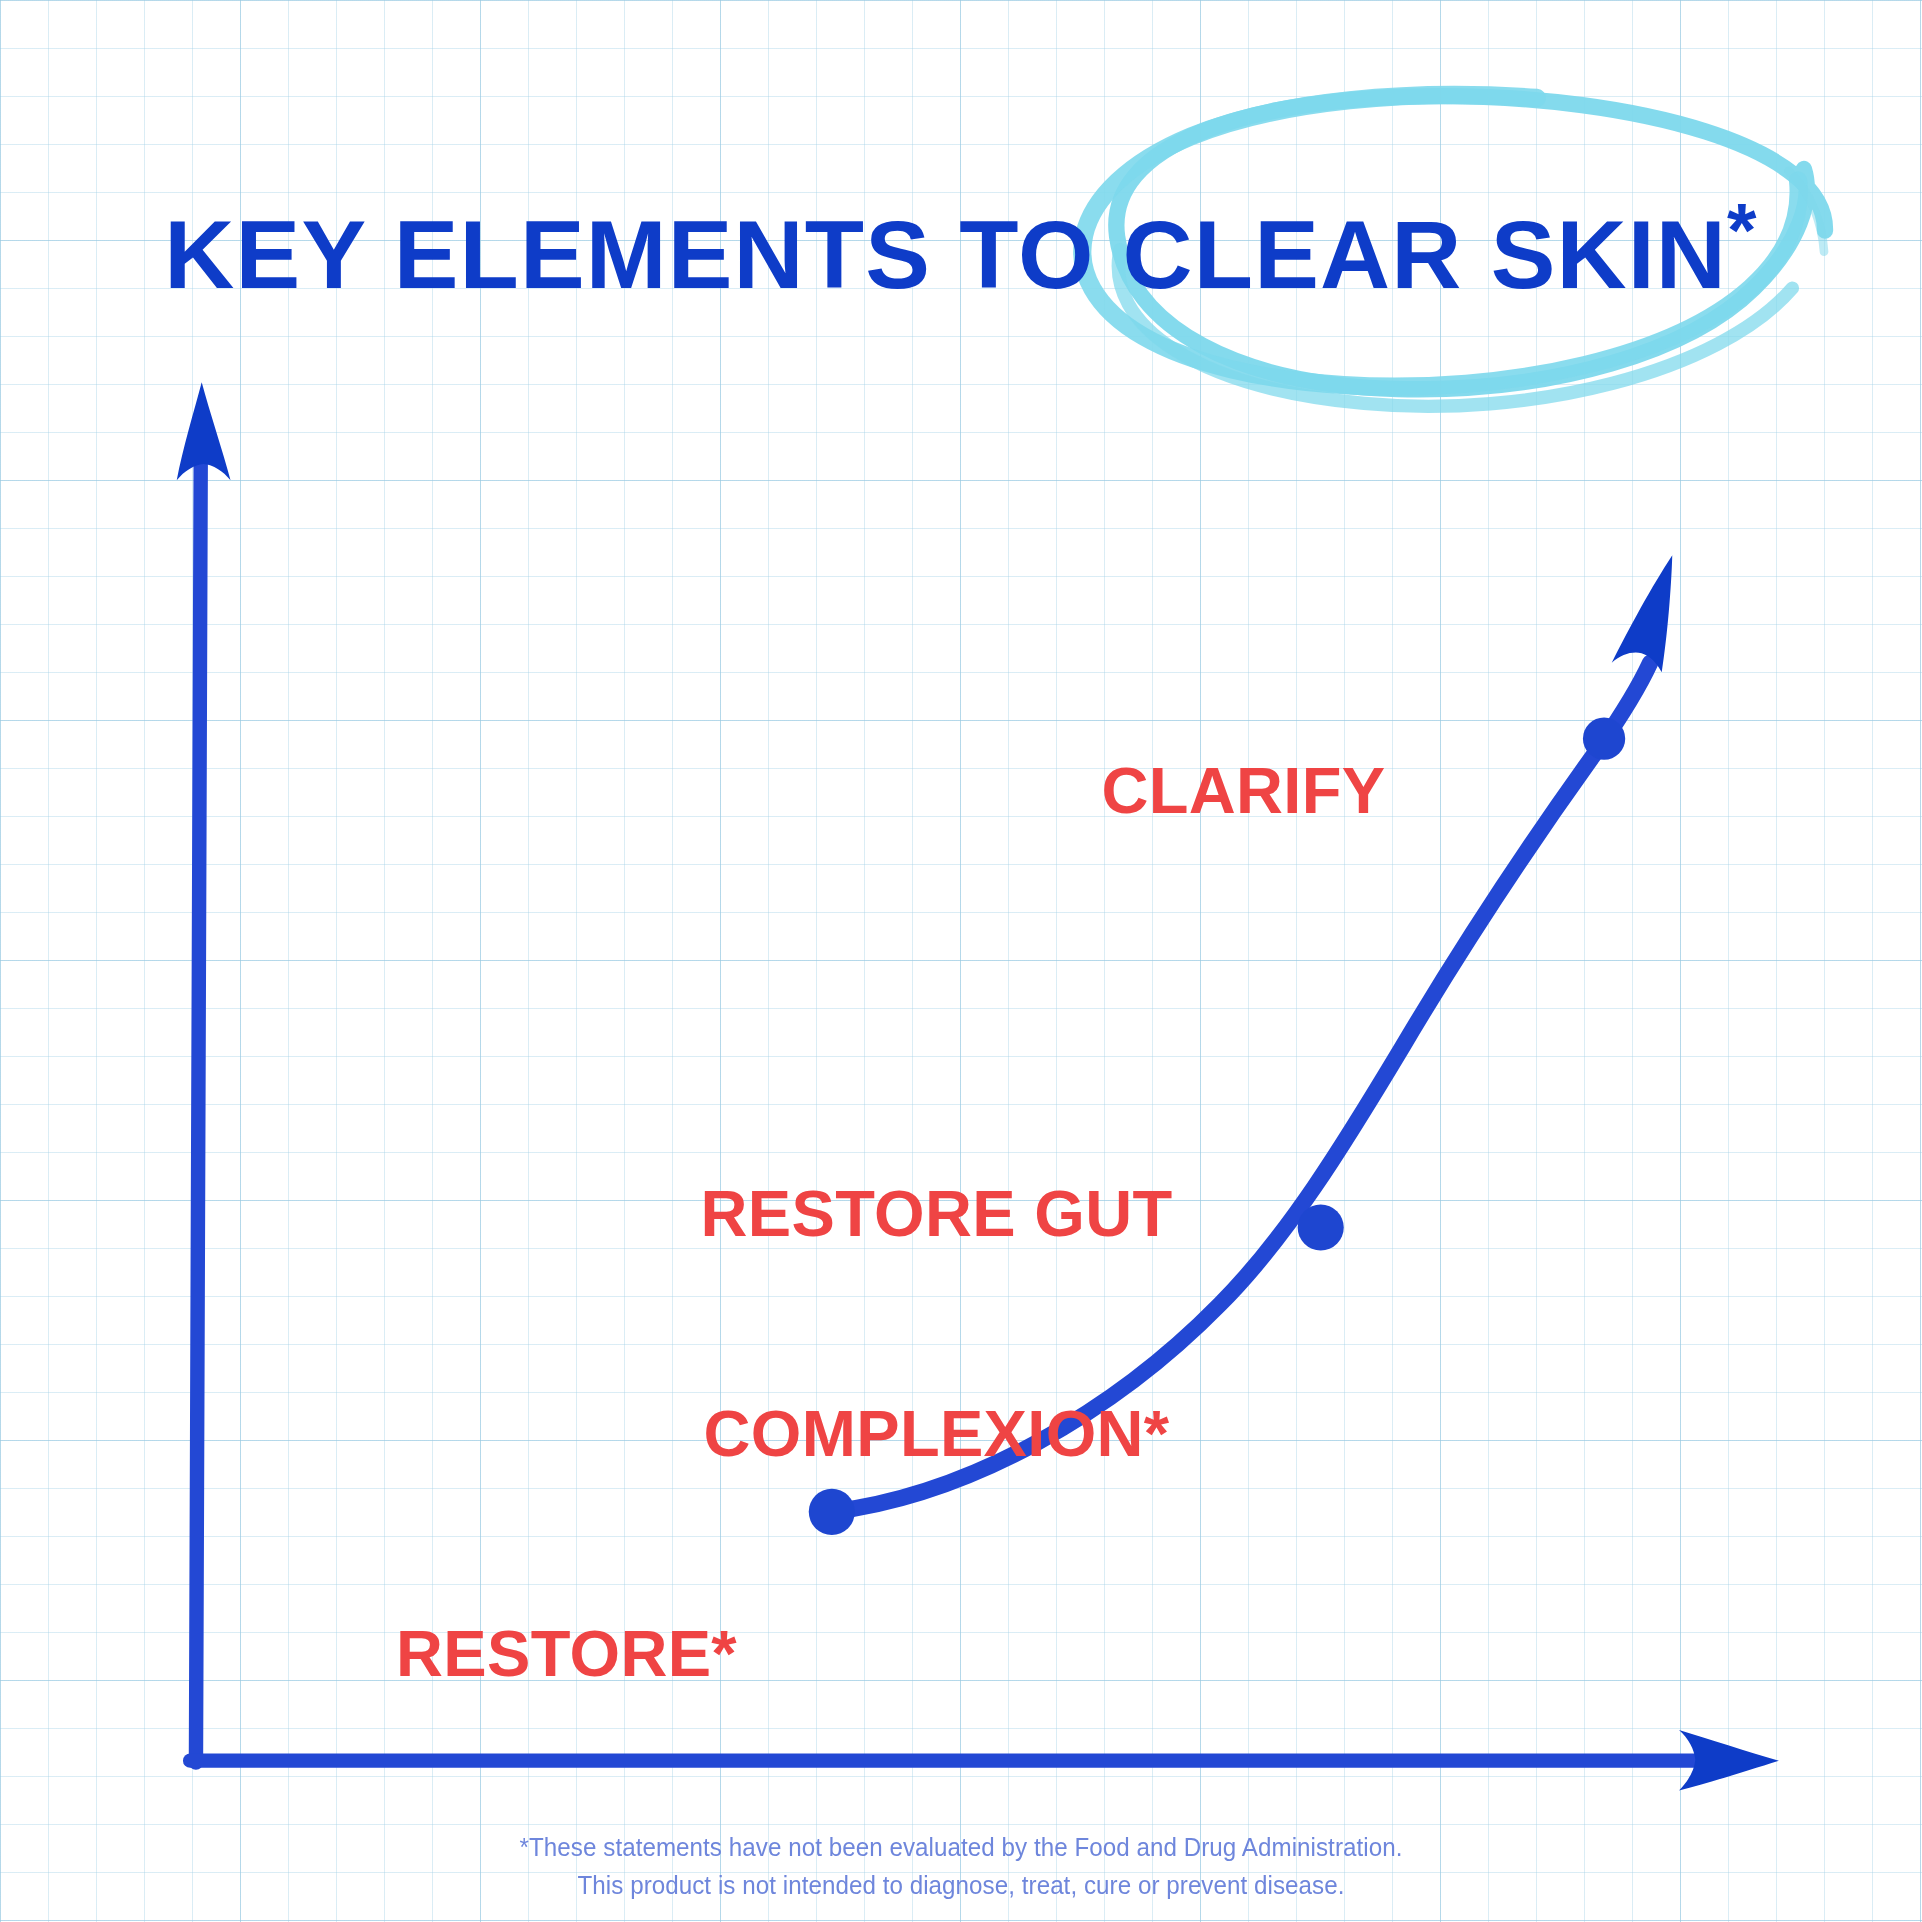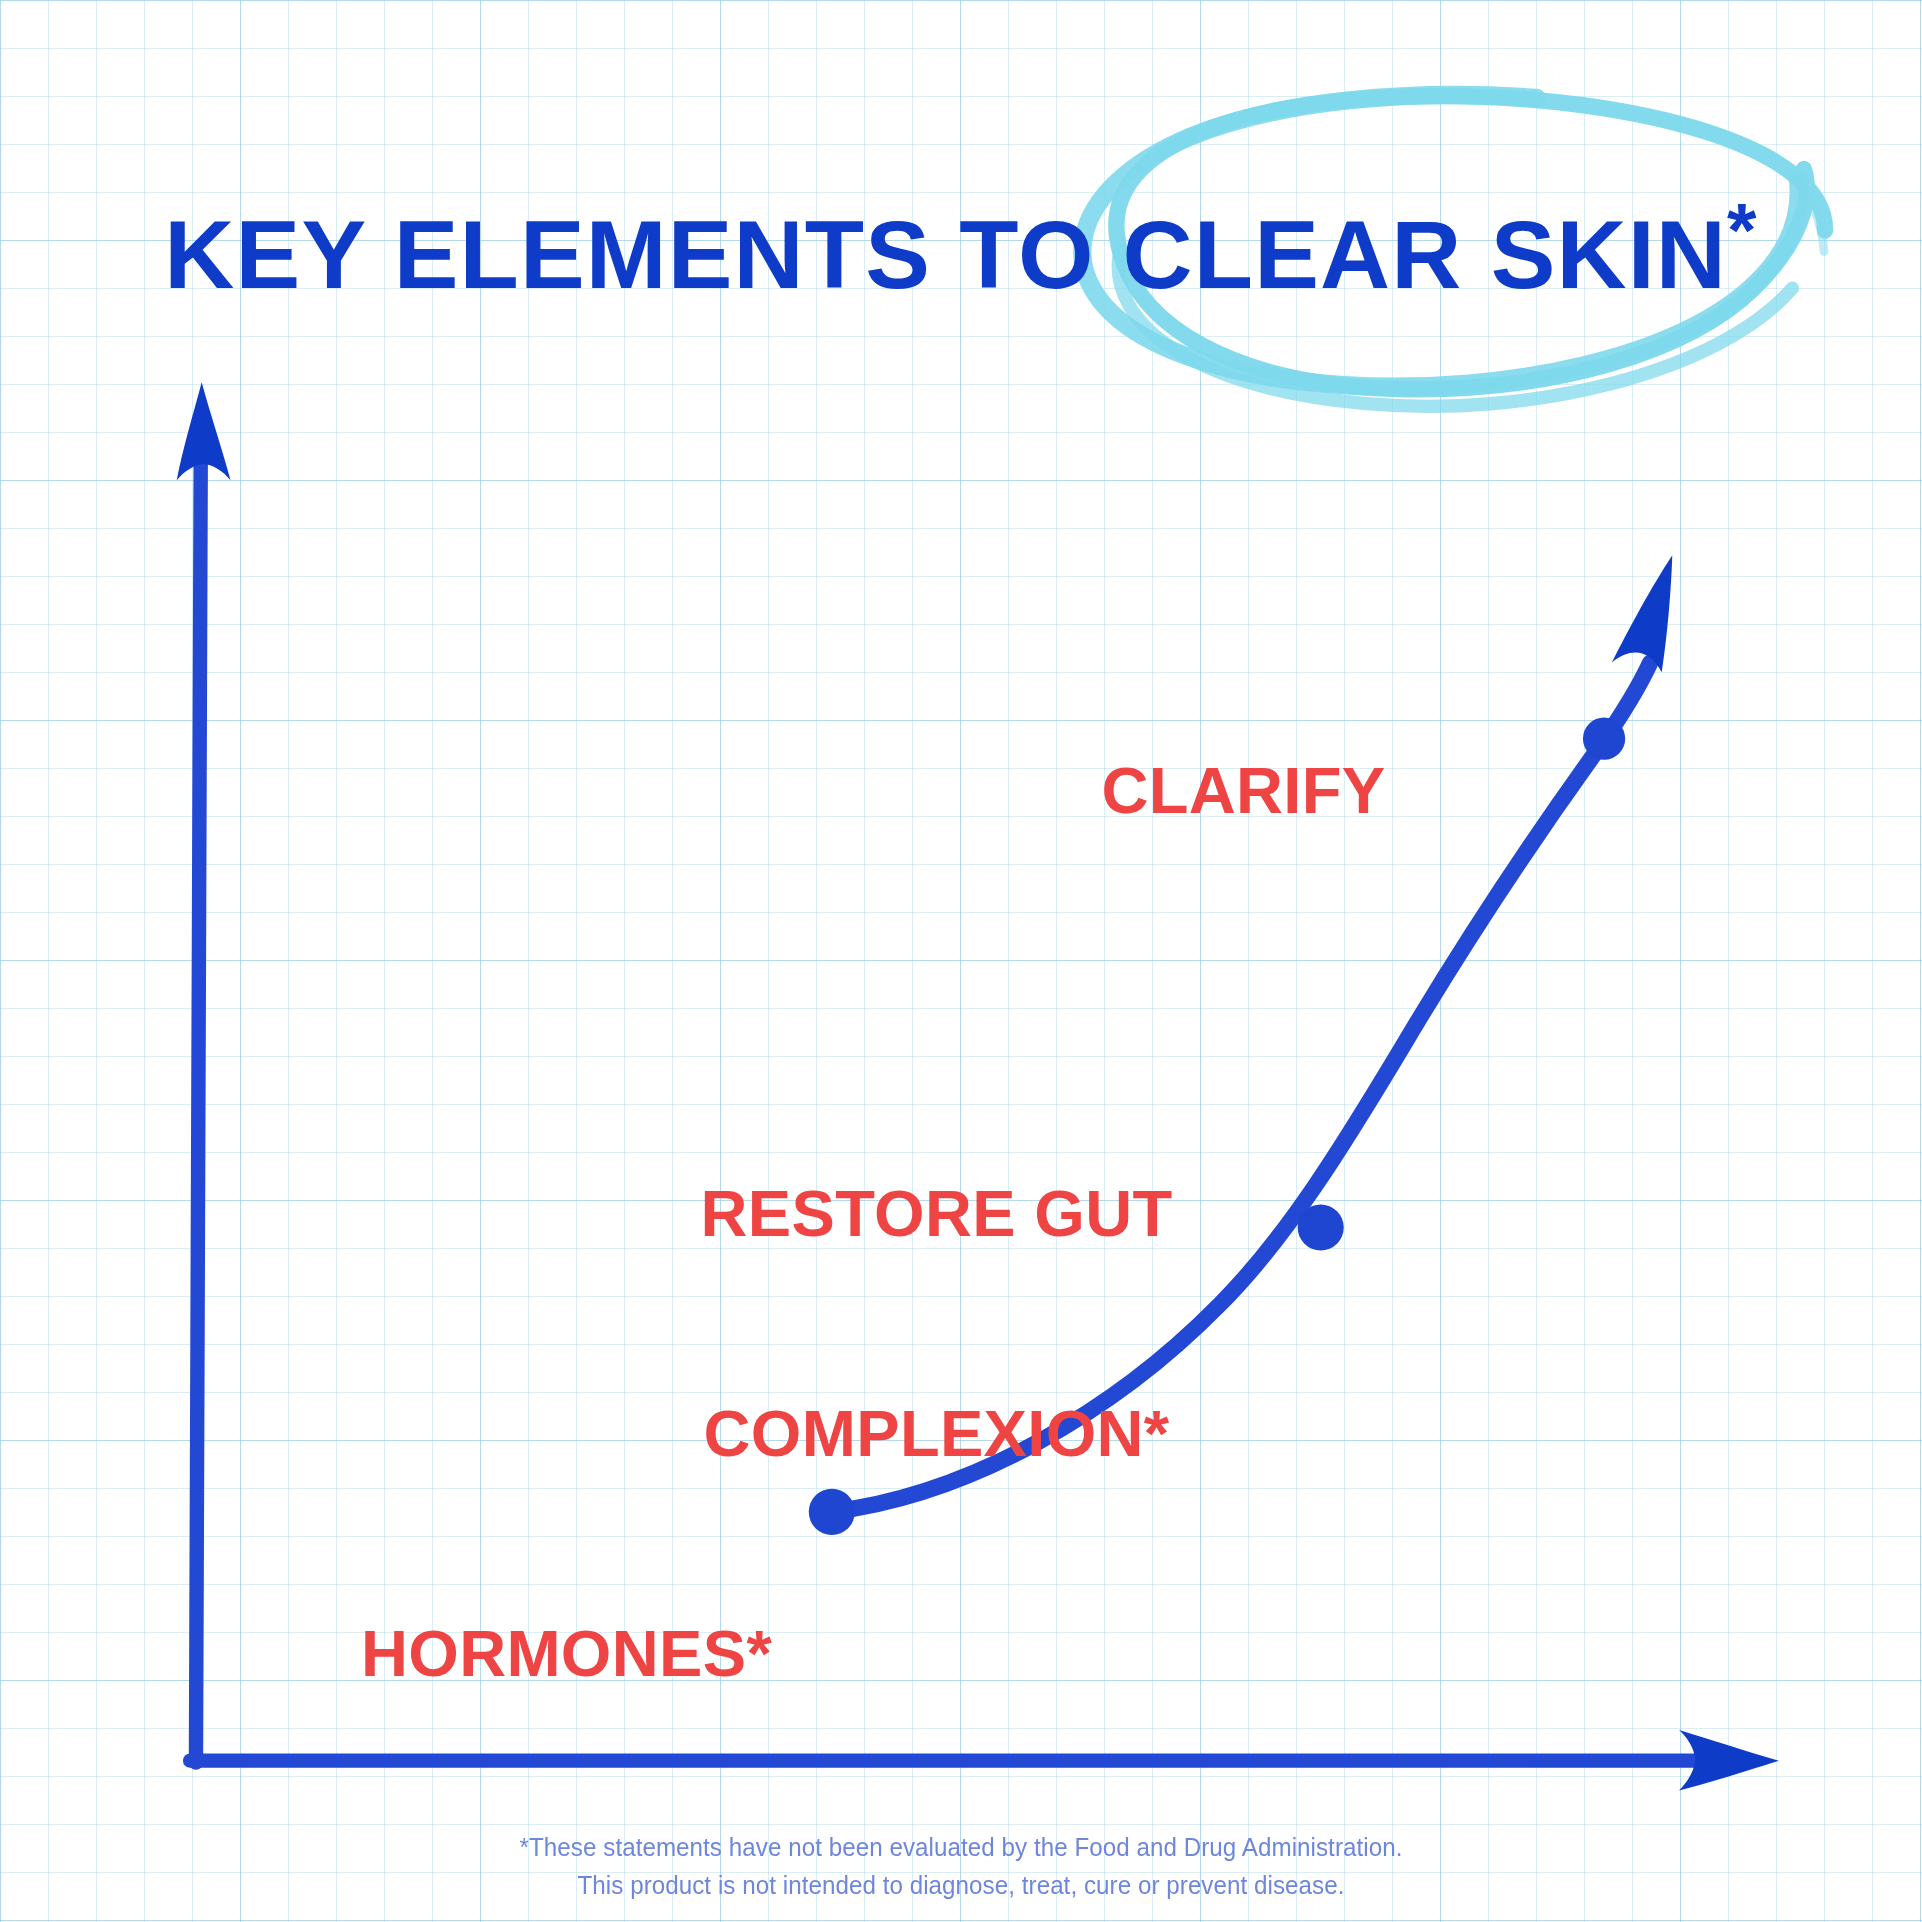--- a/index.html
+++ b/index.html
@@ -160,21 +160,21 @@
   <div id="label-clarify" class="txt callout">
     <div>CLARIFY</div>
   </div>
 
   <div id="label-microbiome" class="txt callout">
     <div>RESTORE GUT</div>
     <div>COMPLEXION*</div>
   </div>
 
   <div id="label-hormones" class="txt callout">
-    <div>HORMONES*</div>
+    <div>RESTORE*</div>
   </div>
 
   <div id="footnote">
     <div>*These statements have not been evaluated by the Food and Drug Administration.</div>
     <div>This product is not intended to diagnose, treat, cure or prevent disease.</div>
   </div>
 
 </div>
 
 

